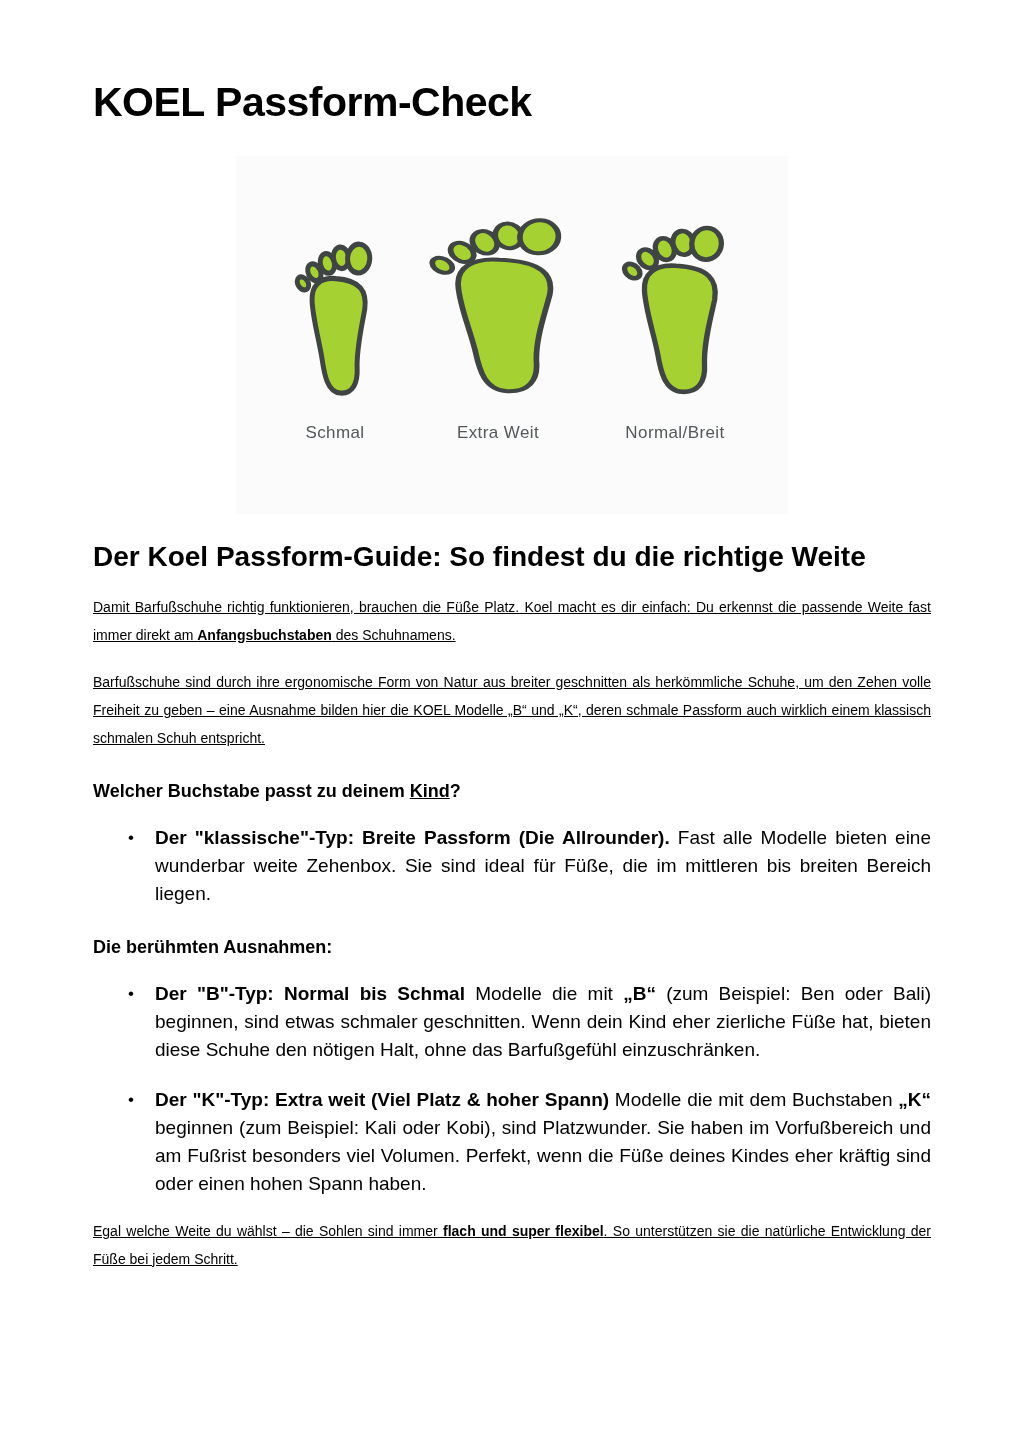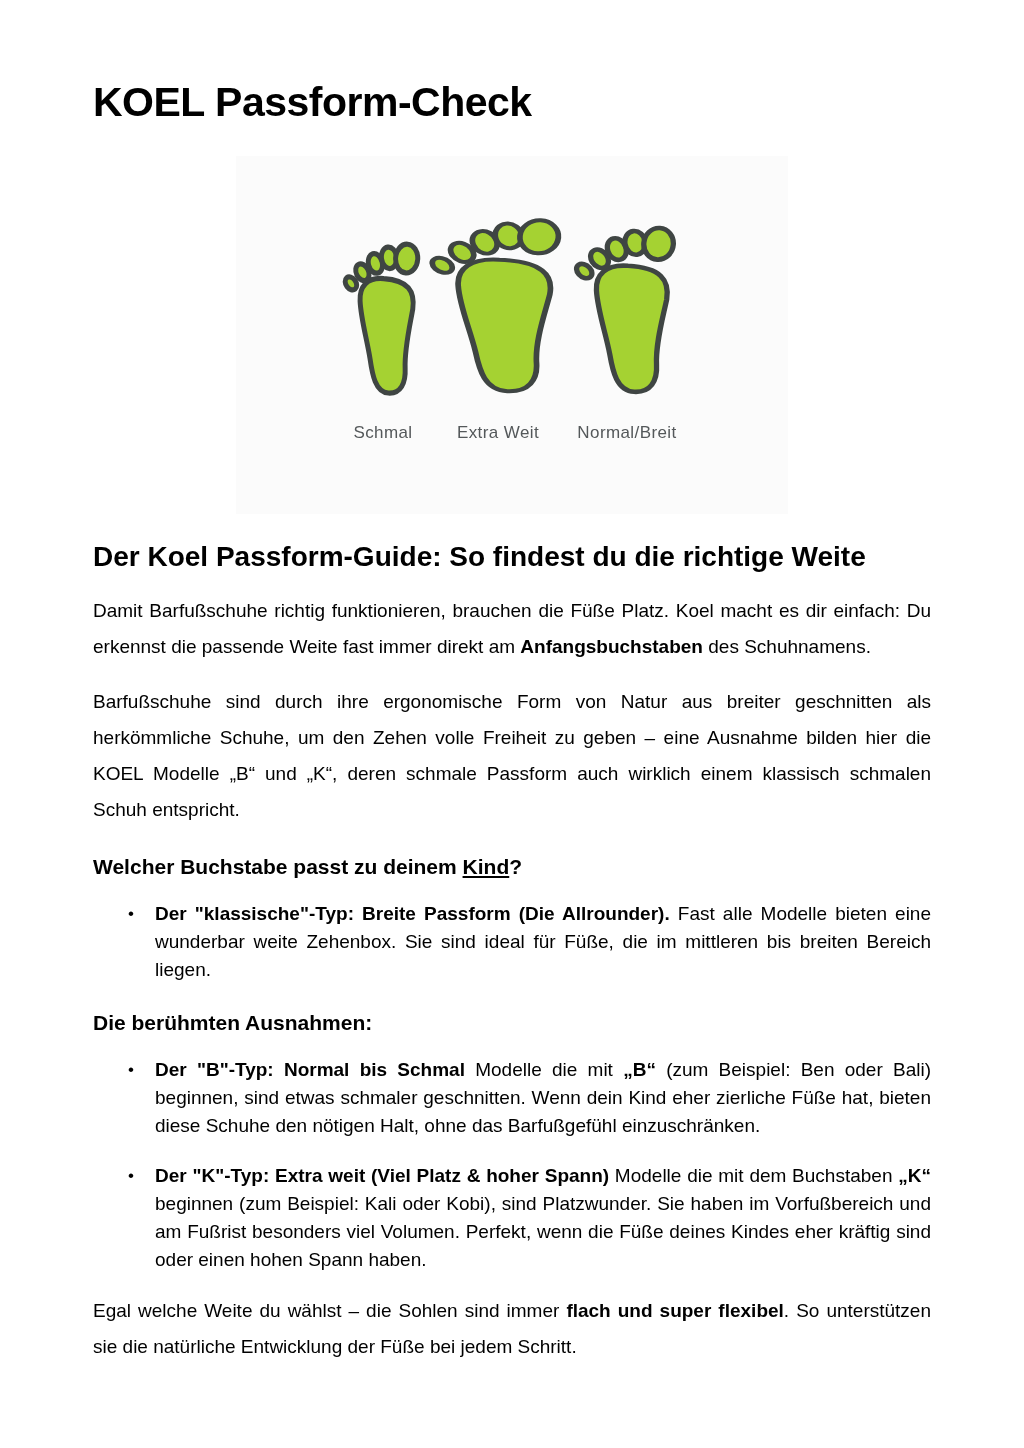--- a/index.html
+++ b/index.html
@@ -27,20 +27,21 @@
     background:#fbfbfb;
     box-sizing:border-box;
     padding-top:56px;
     display:flex;
     flex-direction:column;
     align-items:center;
   }
   .feet-row{
     display:flex;
     align-items:flex-end;
+    gap:48px;
     justify-content:space-between;
   }
   .foot-col{
     display:flex;
     flex-direction:column;
     align-items:center;
   }
   svg.foot{overflow:visible;display:block;}
   .foot .shape{
     fill:#a5d232;
@@ -59,27 +60,28 @@
 
   
   h2.section-heading{
     margin:26px 0 0 0;
     font-size:28px;
     line-height:1.2;
     font-weight:bold;
   }
   p.body-par{
     margin:19px 0 0 0;
-    font-size:19px;
-    line-height:36px;
+    font-size:14px;
+    line-height:28px;
     text-align:justify;
+    text-decoration:underline;
   }
   h3.sub-heading{
     margin:25px 0 0 0;
-    font-size:21px;
+    font-size:18px;
     line-height:28px;
     font-weight:bold;
   }
   ul.bullet-list{
     margin:19px 0 0 0;
     padding:0 0 0 62px;
     list-style:none;
   }
   ul.bullet-list li{
     position:relative;

